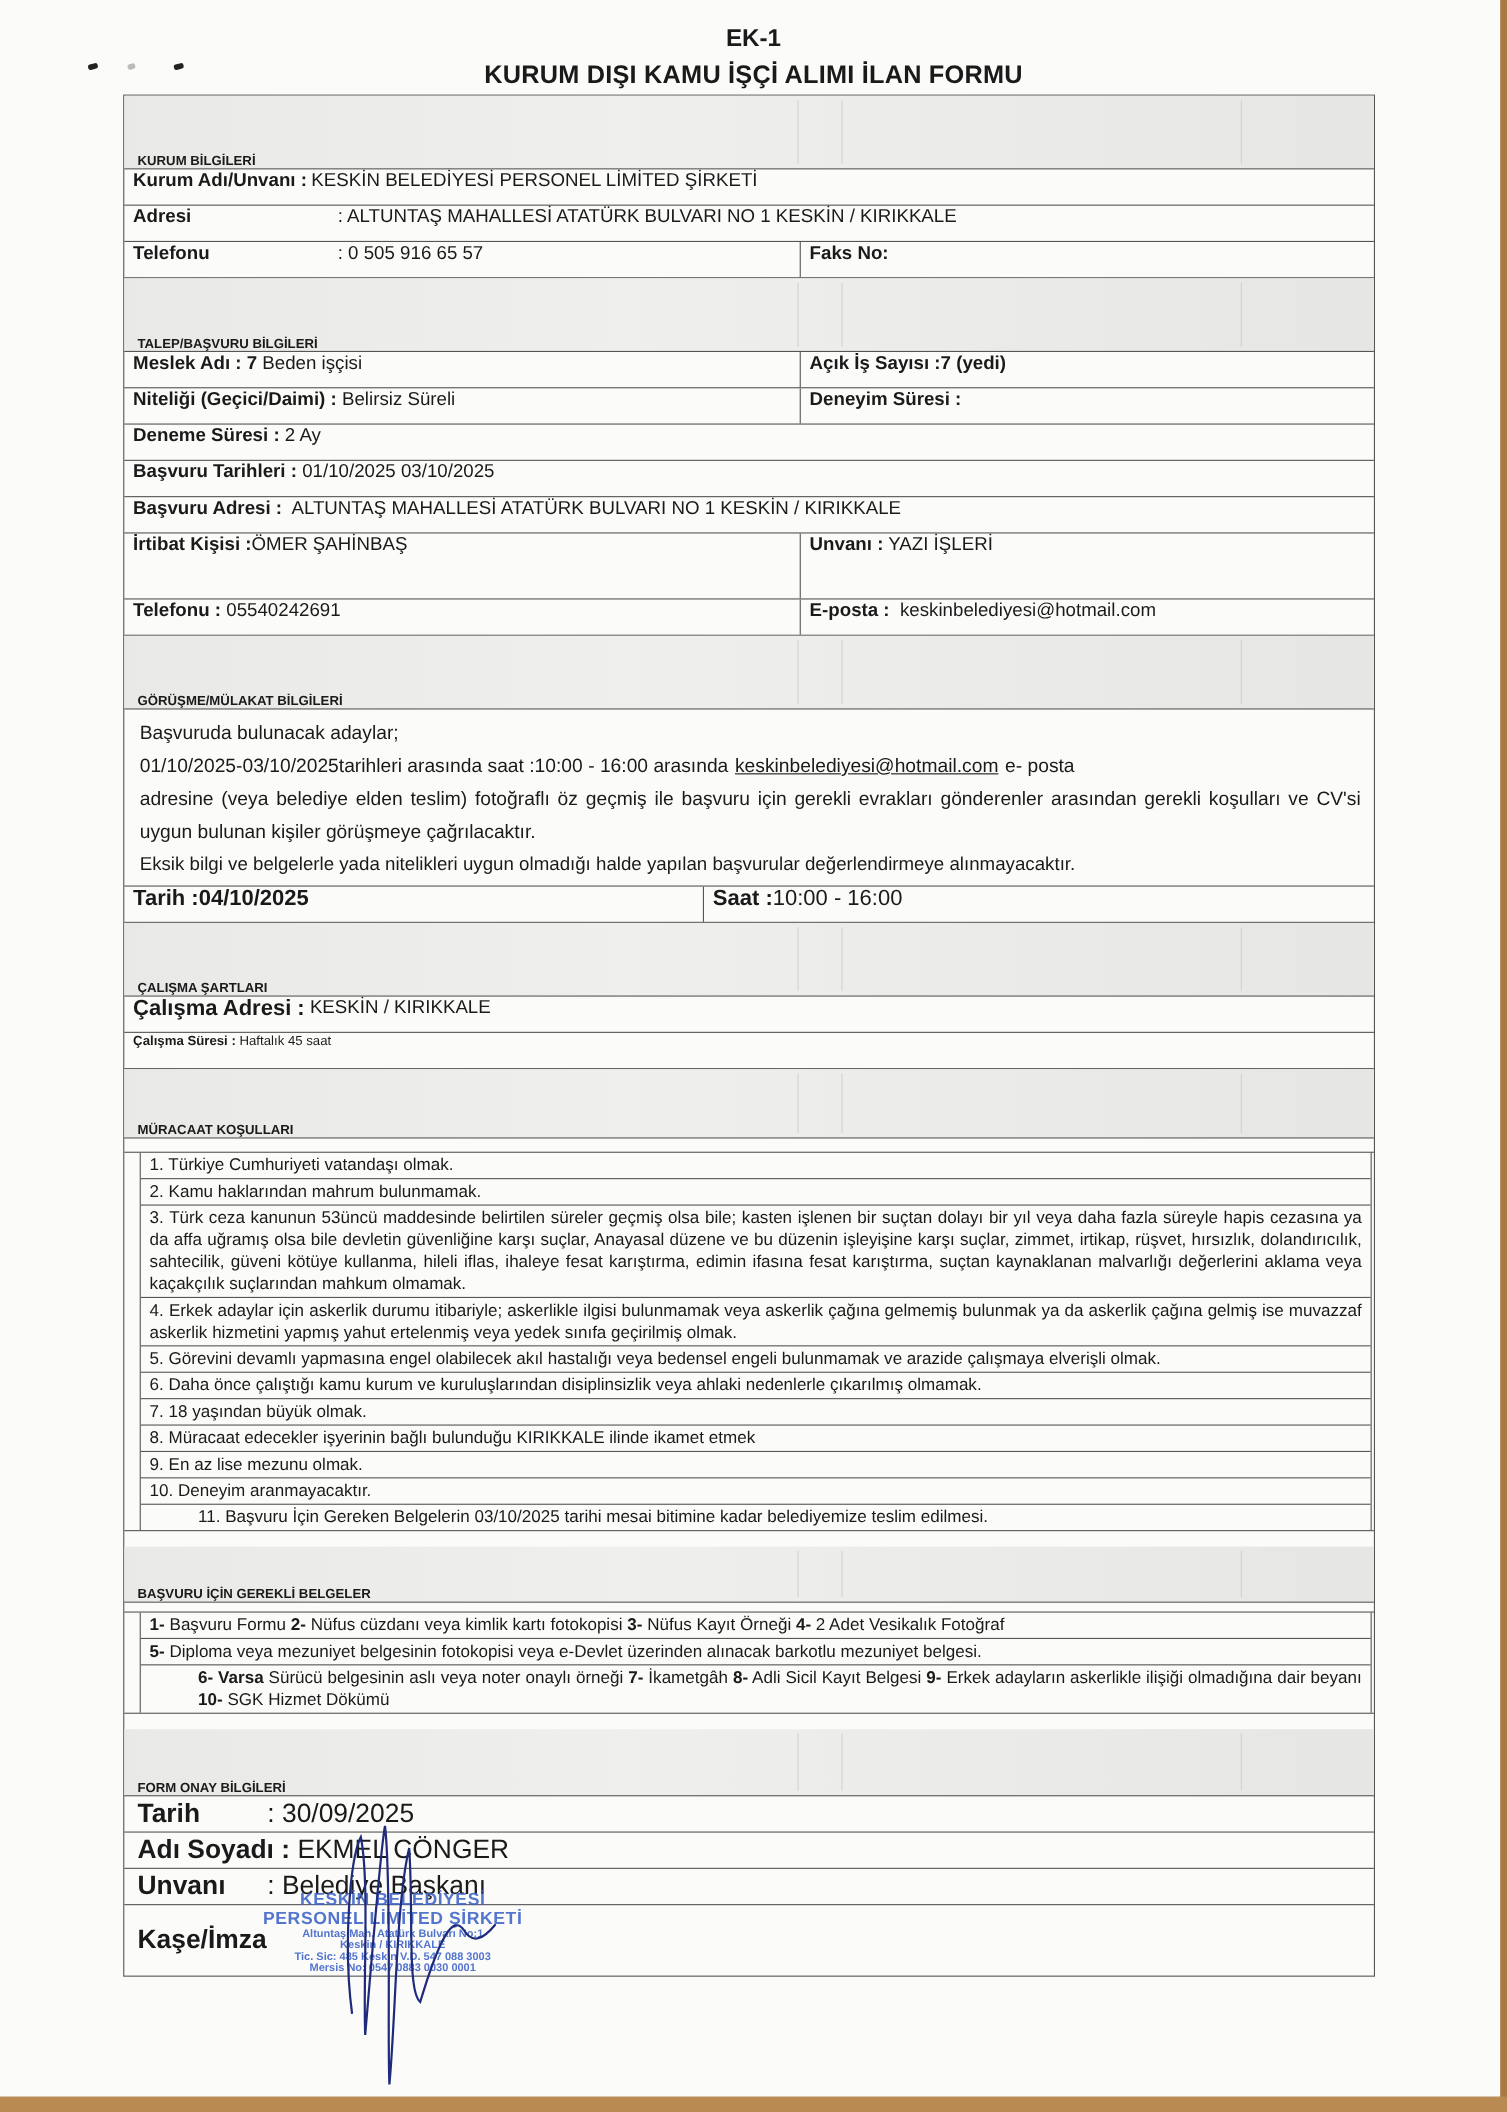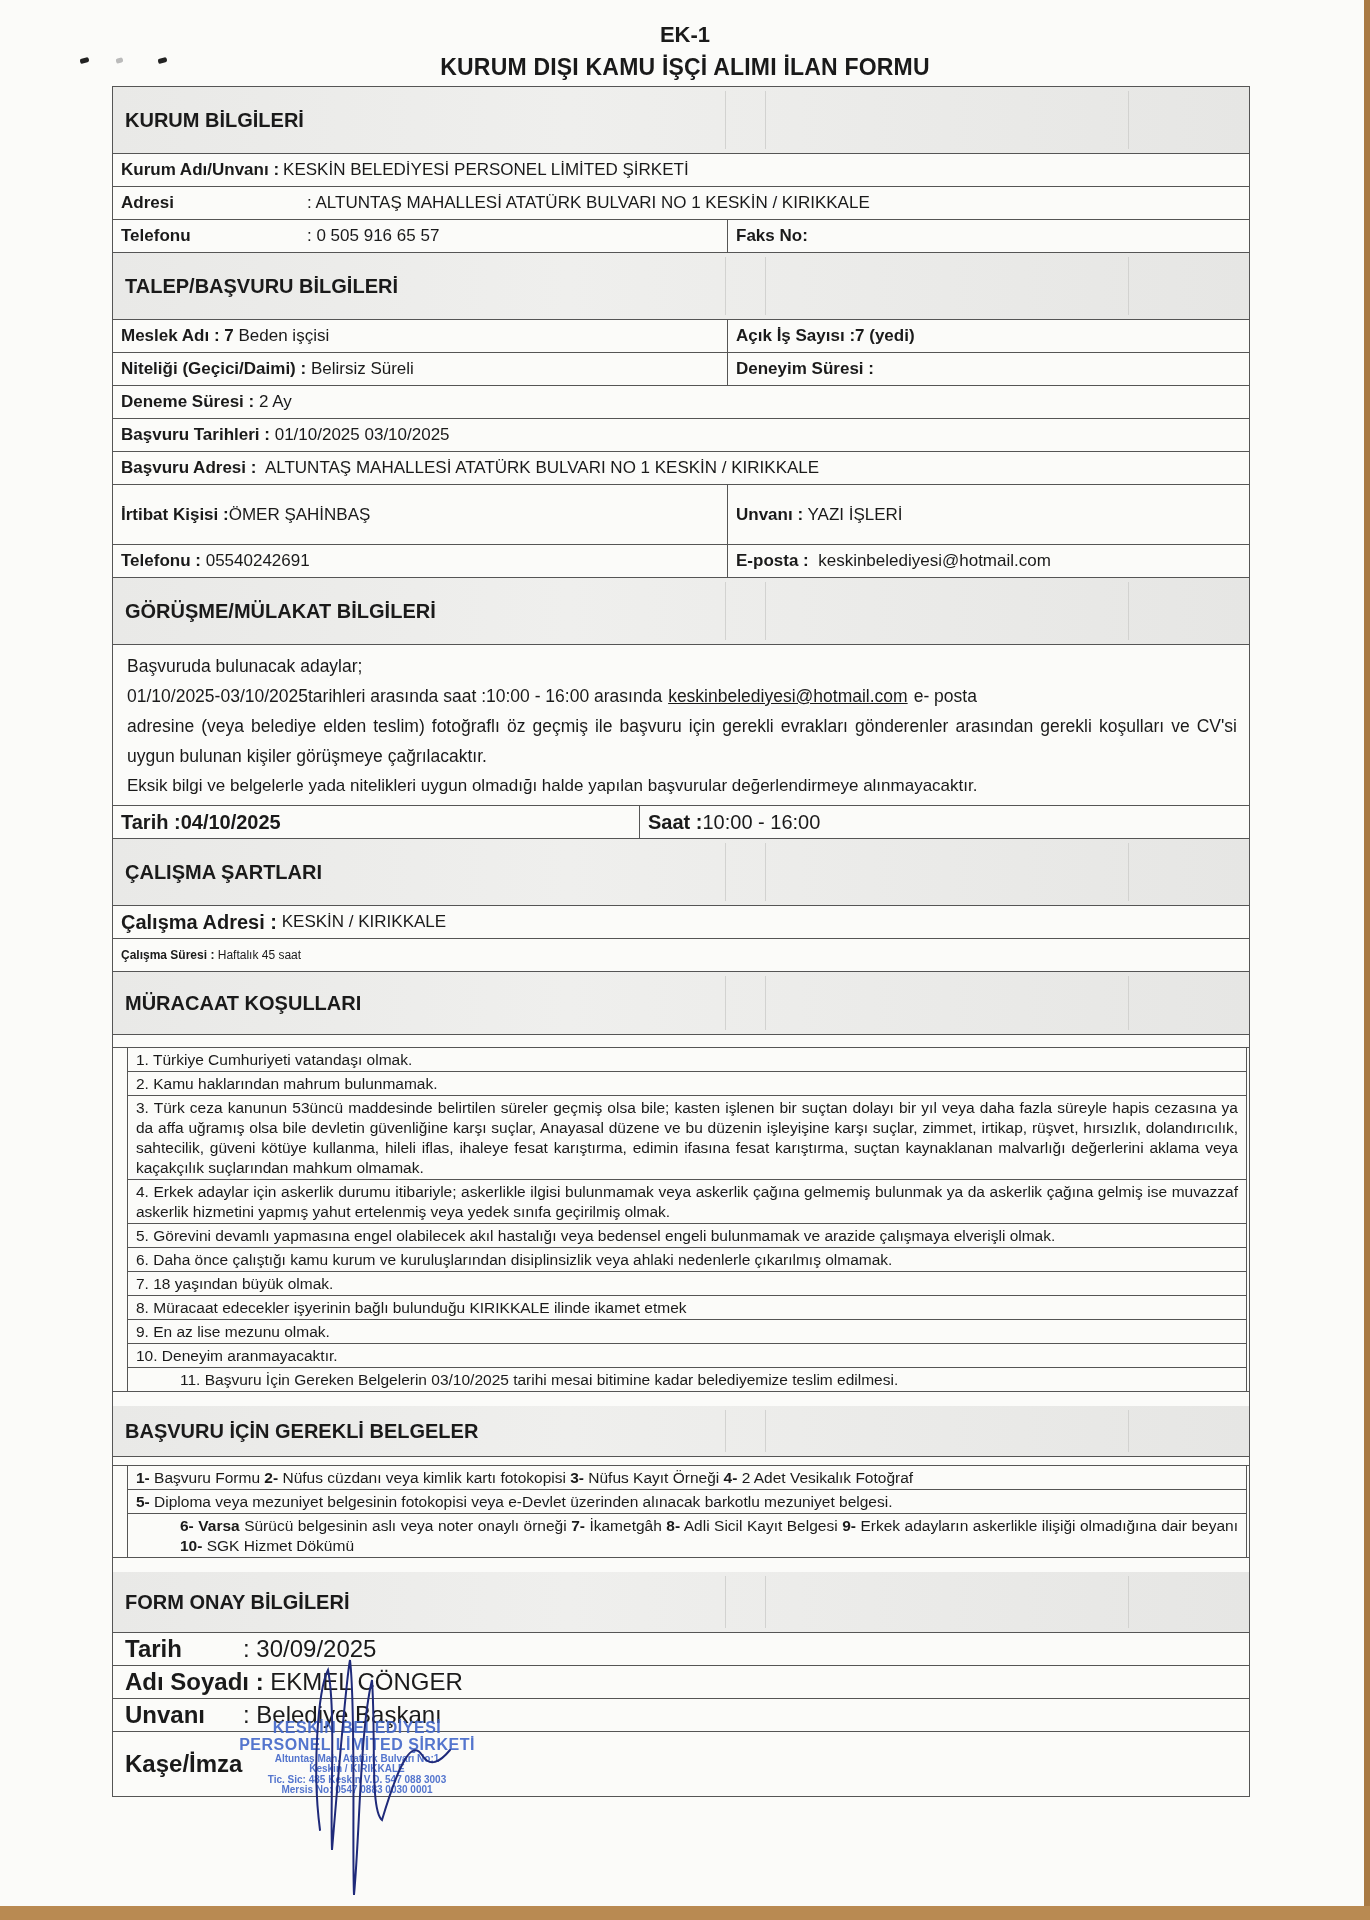--- a/index.html
+++ b/index.html
@@ -19,29 +19,29 @@
   .marks { position: absolute; left: 80px; top: 58px; }
   .mark { position: absolute; width: 9px; height: 5px; background: #222; border-radius: 2px; transform: rotate(-15deg); }
   .mark.m2 { left: 36px; background: #bbb; width: 7px; }
   .mark.m3 { left: 78px; }
   .doc-head { position: absolute; left: 0; width: 1370px; text-align: center; font-weight: bold; }
   .ek { top: 22px; font-size: 22px; }
   .form-title { top: 54px; font-size: 23px; letter-spacing: 0.2px; }
 
   .form { position: absolute; left: 112px; top: 86px; width: 1136px; border: 1.5px solid #555; }
   .sec-head {
-    height: 66px; display: flex; align-items: center; padding-left: 12px;
+    height: 66px; display: flex; align-items: flex-end; padding-left: 12px;
     background: linear-gradient(90deg, #e9e9e7 0%, #efefed 40%, #e6e6e4 100%);
     border-bottom: 1.5px solid #555;
-    font-weight: bold; font-size: 20px; position: relative;
+    font-weight: bold; font-size: 12px; position: relative;
   }
   .sec-head .ghost { position: absolute; top: 4px; bottom: 4px; width: 1px; background: #d2d2d0; }
   .row { display: flex; border-bottom: 1.5px solid #555; min-height: 32px; align-items: stretch; }
   .row:last-child { border-bottom: none; }
-  .cell { display: flex; align-items: center; padding: 0 8px; font-size: 17px; }
+  .cell { display: flex; padding: 0 8px; font-size: 17px; }
   .cell.split { border-left: 1.5px solid #555; }
   .b { font-weight: bold; }
   .lbl-fixed { display: inline-block; width: 186px; }
   .para { padding: 6px 12px 4px 14px; font-size: 17.5px; line-height: 30px; border-bottom: 1.5px solid #555; text-align: justify; }
   .para .email-ul { text-decoration: underline; padding: 0 6px; }
   .cond { font-size: 15.5px; padding: 2px 8px 1px 8px; border-bottom: 1.5px solid #555; line-height: 20px; text-align: justify; }
   .cond:last-child { border-bottom: none; margin-left: 44px; }
   .inset { margin: 0 2px 0 14px; border-left: 1.5px solid #555; border-right: 1.5px solid #555; }
   .bold-num { font-weight: bold; }
   .approve-row { display: flex; align-items: center; height: 32px; border-bottom: 1.5px solid #555; font-size: 24px; padding-left: 12px; }

